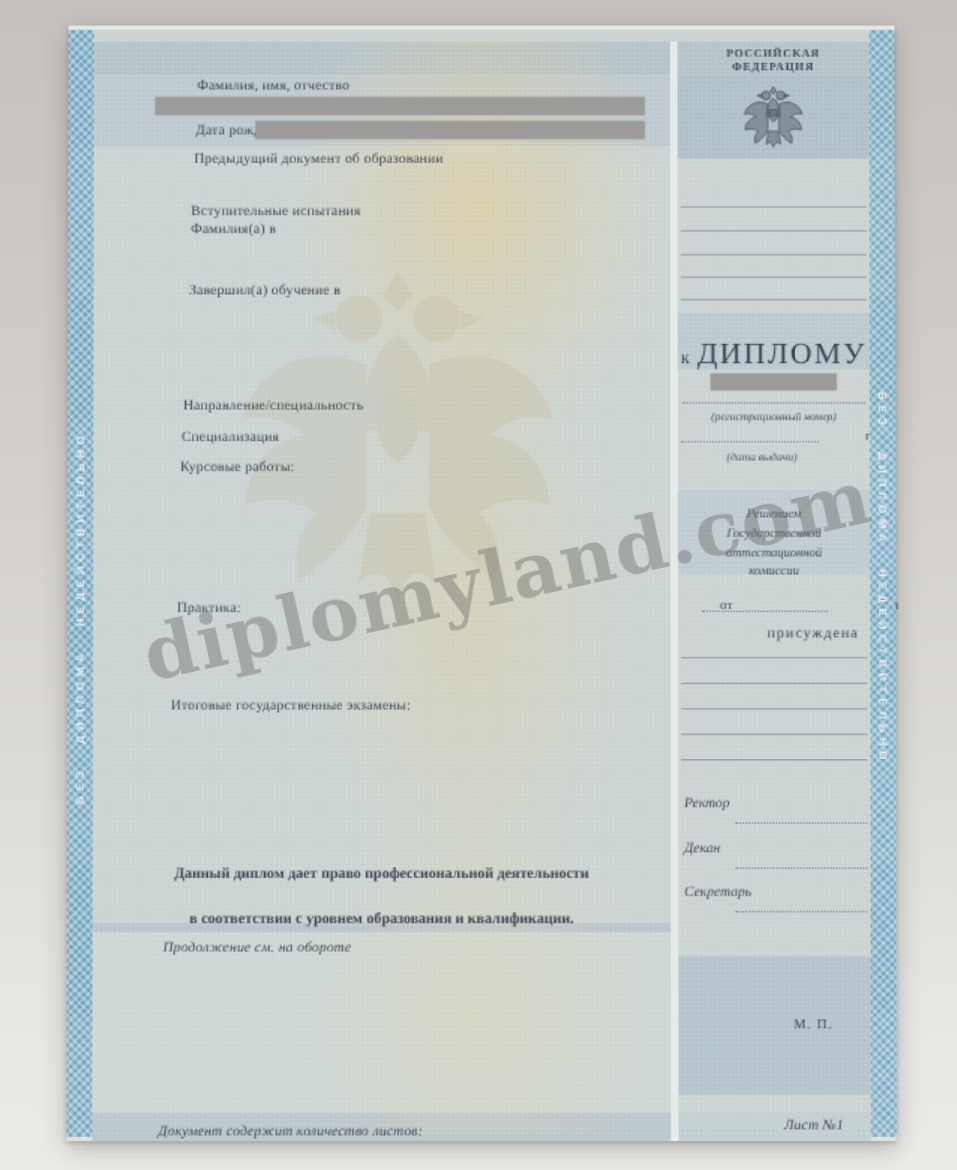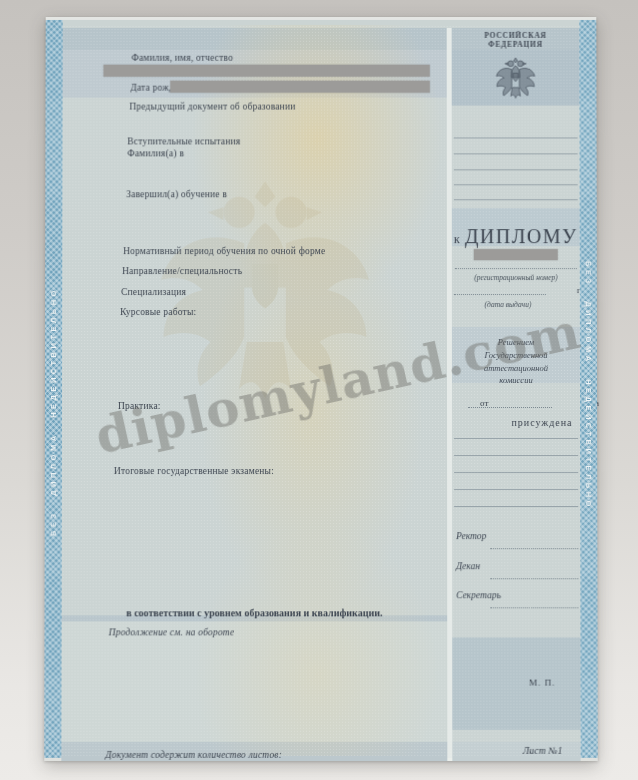--- a/index.html
+++ b/index.html
@@ -145,27 +145,27 @@
     <div class="colL">
       <div class="lbl" style="left:43px;top:25px;">Фамилия, имя, отчество</div>
       <div class="bar" style="left:41px;top:37px;width:327px;"></div>
       <div class="lbl" style="left:42px;top:55px;">Дата рождения</div>
       <div class="bar" style="left:108px;top:53px;width:260px;"></div>
 
       <div class="lbl" style="left:41px;top:74px;">Предыдущий документ об образовании</div>
       <div class="lbl" style="left:39px;top:109px;">Вступительные испытания</div>
       <div class="lbl" style="left:39px;top:121px;">Фамилия(а) в</div>
       <div class="lbl" style="left:38px;top:162px;">Завершил(а) обучение в</div>
-      <div class="lbl" style="left:35px;top:219px;">Нормативный период обучения по очной форме</div>
       <div class="lbl" style="left:34px;top:239px;">Направление/специальность</div>
       <div class="lbl" style="left:33px;top:260px;">Специализация</div>
       <div class="lbl" style="left:32px;top:280px;">Курсовые работы:</div>
       <div class="lbl" style="left:30px;top:374px;">Практика:</div>
       <div class="lbl" style="left:26px;top:439px;">Итоговые государственные экзамены:</div>
 
+      <div class="statement" style="top:550px;">Данный диплом дает право профессиональной деятельности</div>
       <div class="statement" style="top:580px;">в соответствии с уровнем образования и квалификации.</div>
 
       <div class="lbl it" style="left:21px;top:600px;">Продолжение см. на обороте</div>
       <div class="lbl it" style="left:18px;top:722px;">Документ содержит количество листов:</div>
     </div>
 
     <div class="colR">
       <div class="country" style="top:3px;">РОССИЙСКАЯ</div>
       <div class="country" style="top:12px;">ФЕДЕРАЦИЯ</div>
 

